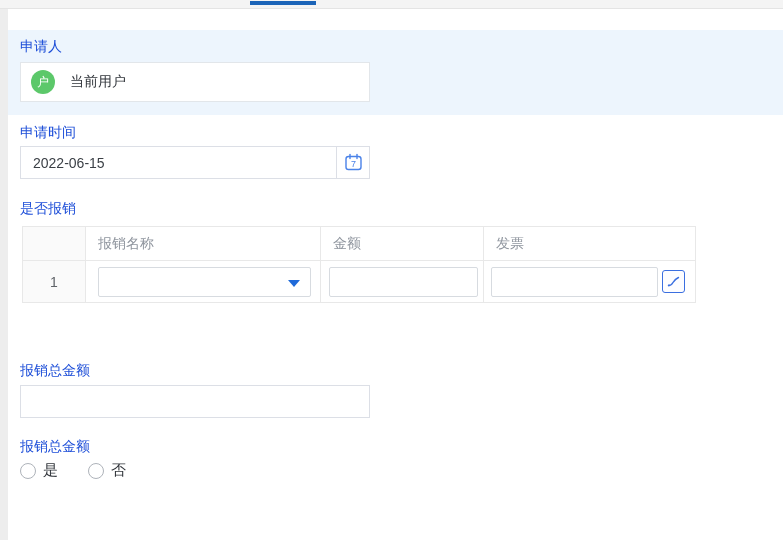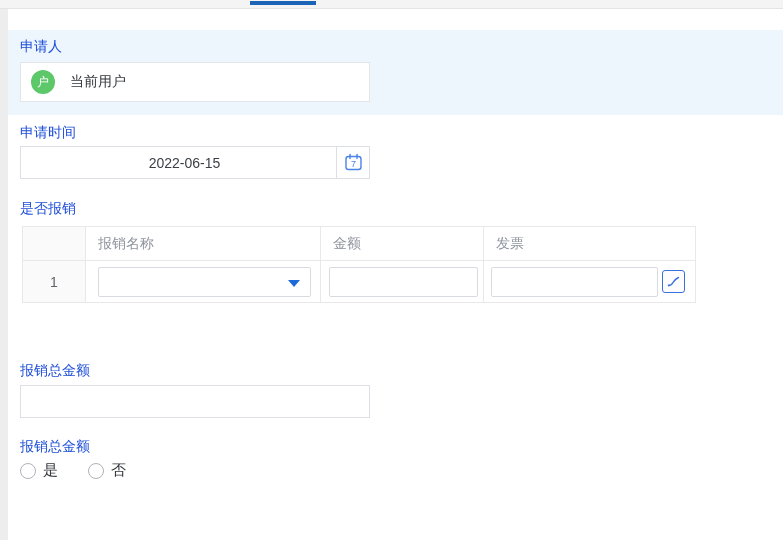--- a/index.html
+++ b/index.html
@@ -60,21 +60,21 @@
   
   .date-field {
     position: absolute; left: 20px; top: 146px; width: 350px; height: 33px;
     border: 1px solid #dcdfe6; box-sizing: border-box; background: #fff;
     display: flex; align-items: stretch;
   }
   .date-input {
     flex: 1; border: none; outline: none;
     border-right: 1px solid #dcdfe6;
     font-family: "Liberation Sans", sans-serif;
-    font-size: 14px; color: #3a3f45; padding: 0 0 0 12px; background: transparent; text-align: center;
+    font-size: 14px; color: #3a3f45; padding: 0 0 0 12px; background: transparent;
   }
   .date-suffix {
     width: 32px; display: flex; align-items: center; justify-content: center;
     cursor: pointer;
   }
 
   
   .detail-table {
     position: absolute; left: 22px; top: 226px;
     border-collapse: collapse; table-layout: fixed;

